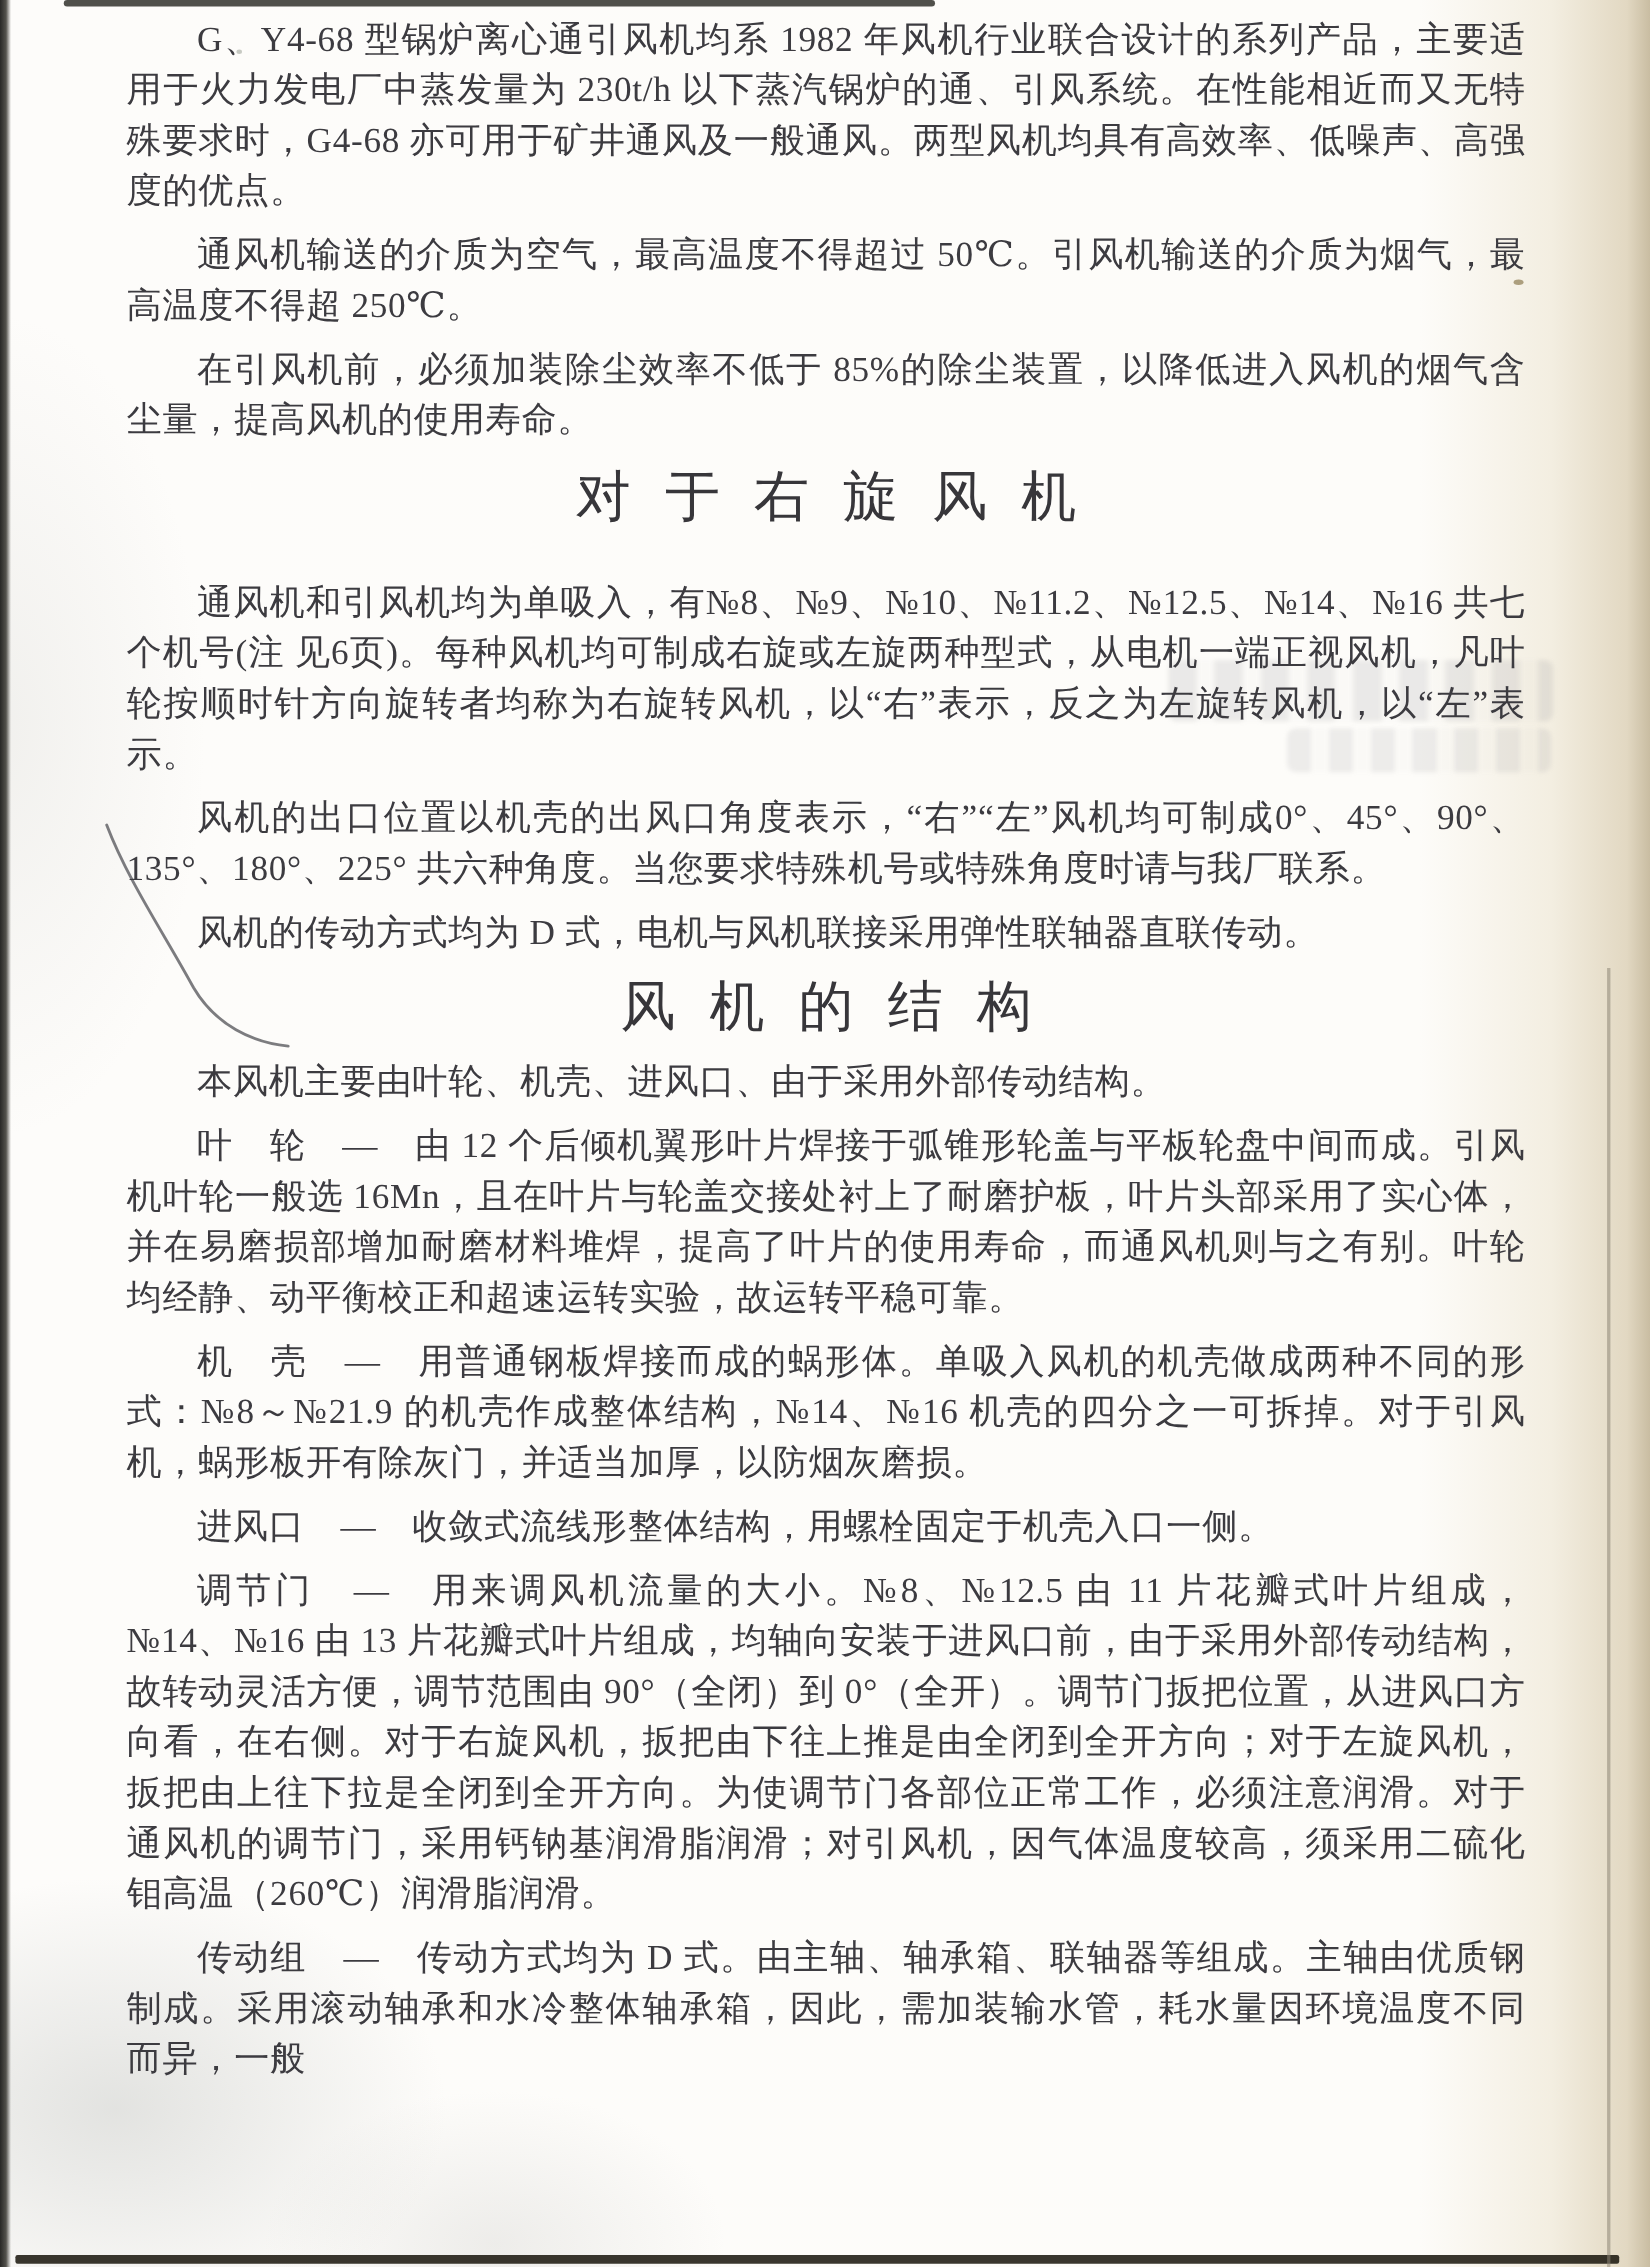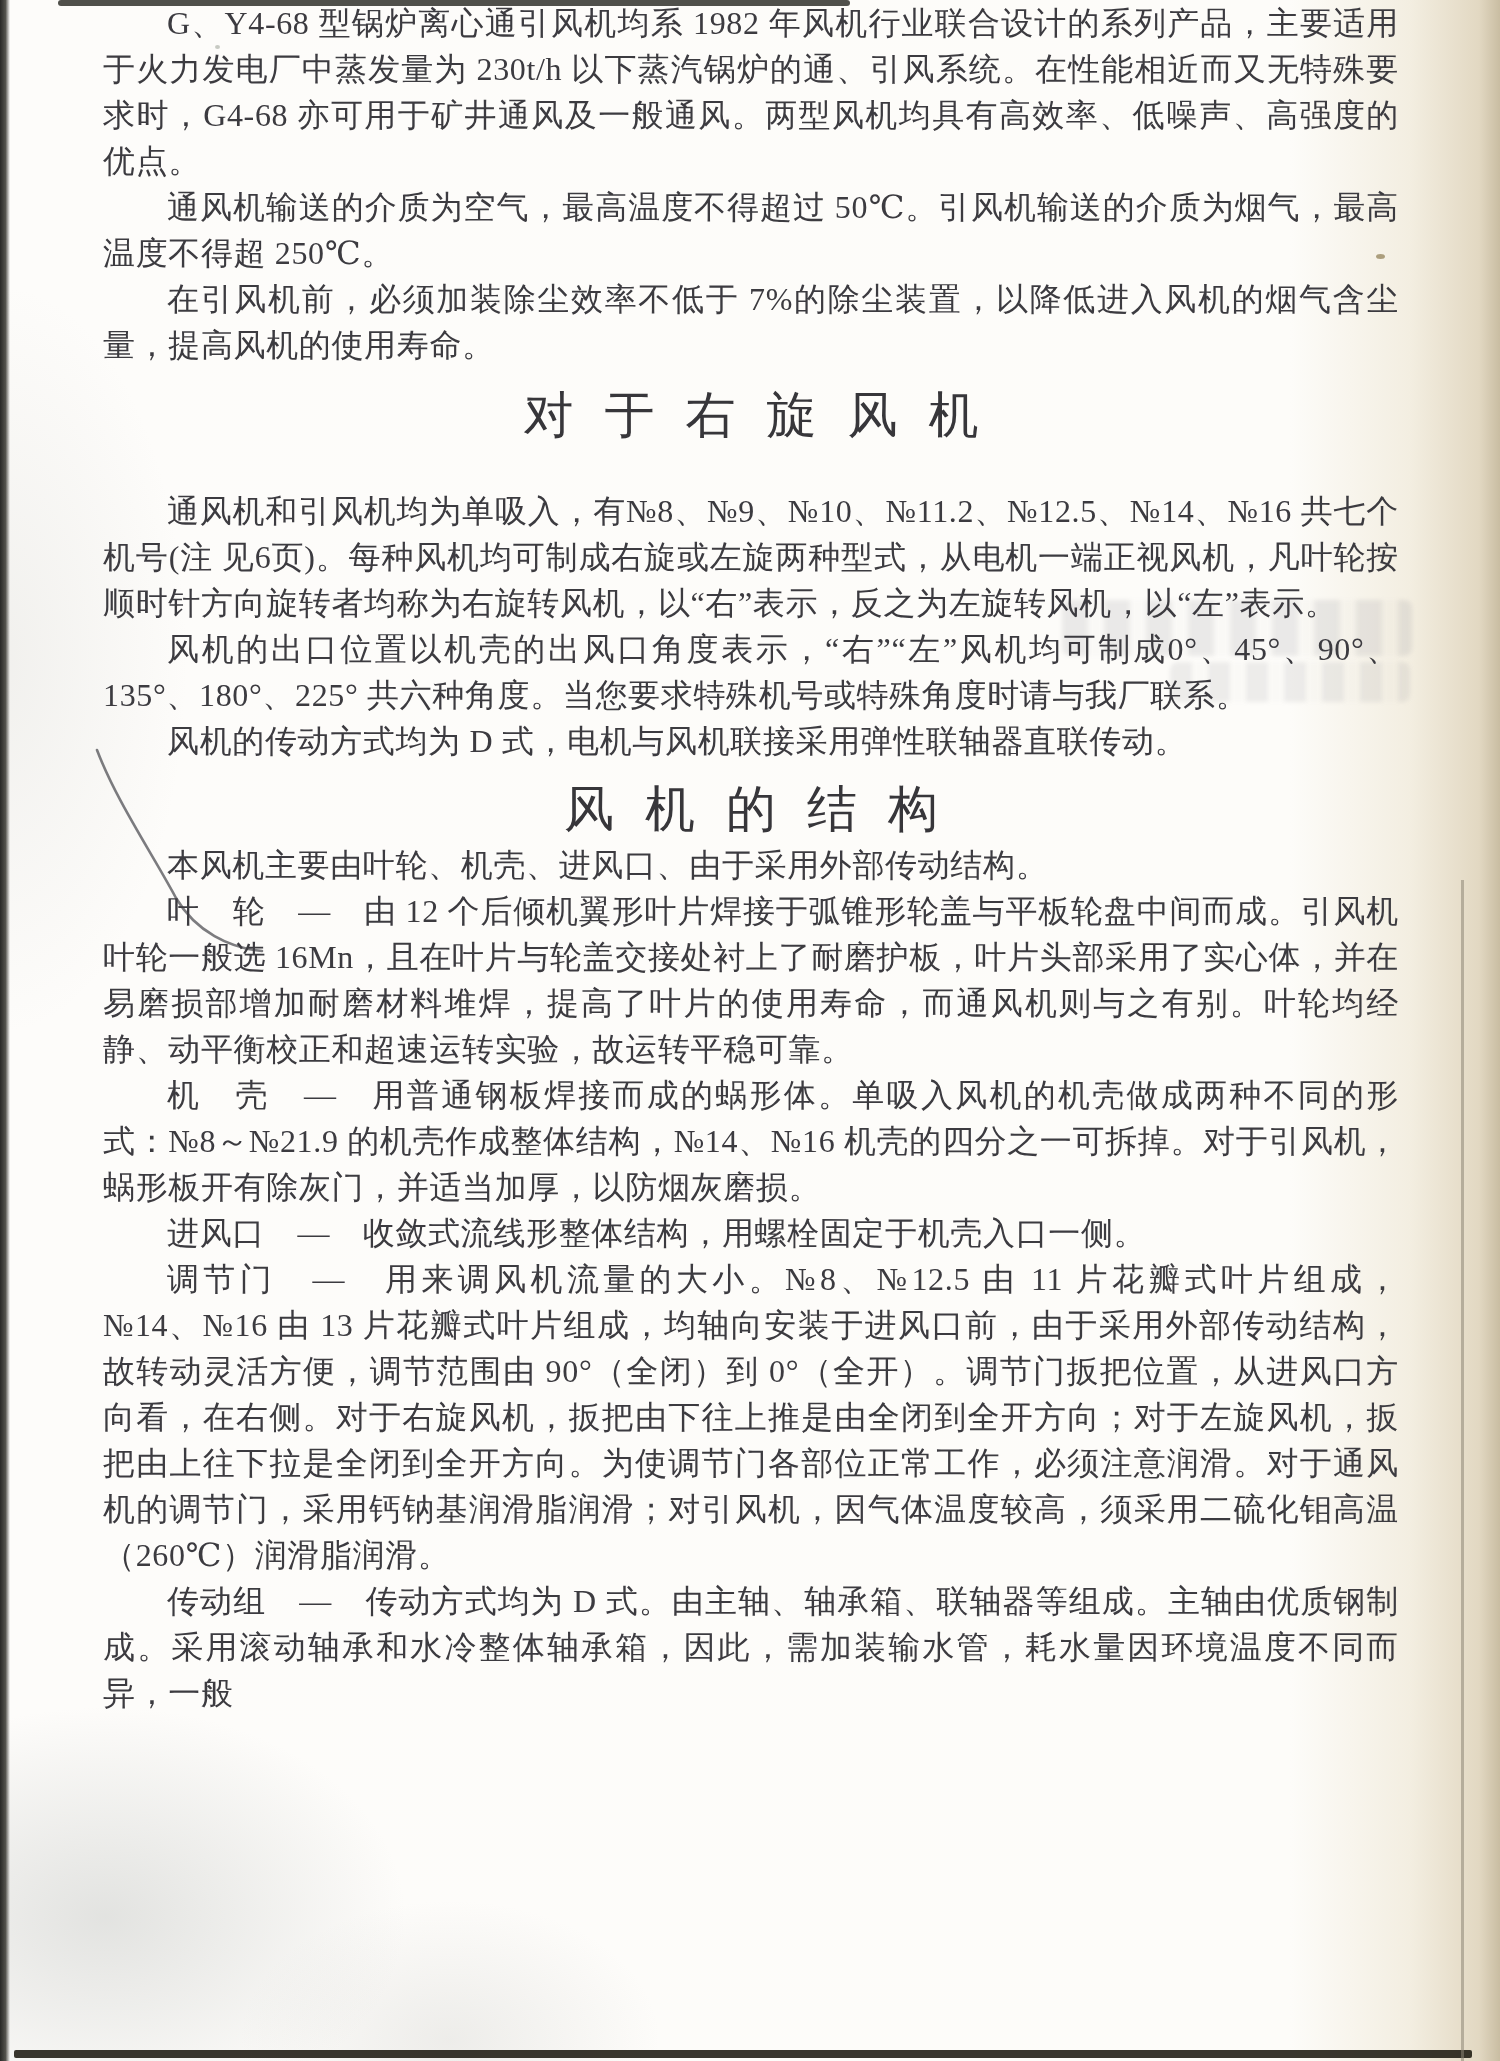--- a/index.html
+++ b/index.html
@@ -35,21 +35,21 @@
 
   .content{position:absolute;left:103px;top:0;width:1296px;}
   .section-title{
     font-size:50px;line-height:66px;font-weight:400;color:#37363a;
     text-align:center;letter-spacing:0.62em;text-indent:0.62em;margin:0;
   }
   .t1{padding-top:195px;margin-bottom:54px;}
   .t2{margin-top:14px;margin-bottom:40px;}
   .t3{margin-top:12px;}
   .body-p{
-    font-size:32px;line-height:46px;margin:0;
+    font-size:32px;line-height:46px;margin:12px;
     text-align:justify;text-indent:2em;
     letter-spacing:0.02em;
     color:#3c3b40;
   }
 </style>
 </head>
 <body>
 
 <div class="page">
 
@@ -62,21 +62,21 @@
   <div class="speck-2"></div>
 
   <svg class="pen-mark" width="1500" height="2061" viewBox="0 0 1500 2061">
     <path d="M 97 750 C 116 800, 150 850, 176 898 C 196 932, 230 948, 262 951" fill="none" stroke="#5b5b60" stroke-width="2.6" stroke-linecap="round" opacity="0.8"></path>
   </svg>
 
   <div class="content">
 
     <p class="body-p">G、Y4-68 型锅炉离心通引风机均系 1982 年风机行业联合设计的系列产品，主要适用于火力发电厂中蒸发量为 230t/h 以下蒸汽锅炉的通、引风系统。在性能相近而又无特殊要求时，G4-68 亦可用于矿井通风及一般通风。两型风机均具有高效率、低噪声、高强度的优点。</p>
     <p class="body-p">通风机输送的介质为空气，最高温度不得超过 50℃。引风机输送的介质为烟气，最高温度不得超 250℃。</p>
-    <p class="body-p">在引风机前，必须加装除尘效率不低于 7%的除尘装置，以降低进入风机的烟气含尘量，提高风机的使用寿命。</p>
+    <p class="body-p">在引风机前，必须加装除尘效率不低于 85%的除尘装置，以降低进入风机的烟气含尘量，提高风机的使用寿命。</p>
 
     <h1 class="section-title t2">对于右旋风机</h1>
     <p class="body-p">通风机和引风机均为单吸入，有№8、№9、№10、№11.2、№12.5、№14、№16 共七个机号(注 见6页)。每种风机均可制成右旋或左旋两种型式，从电机一端正视风机，凡叶轮按顺时针方向旋转者均称为右旋转风机，以“右”表示，反之为左旋转风机，以“左”表示。</p>
     <p class="body-p">风机的出口位置以机壳的出风口角度表示，“右”“左”风机均可制成0°、45°、90°、135°、180°、225° 共六种角度。当您要求特殊机号或特殊角度时请与我厂联系。</p>
     <p class="body-p">风机的传动方式均为 D 式，电机与风机联接采用弹性联轴器直联传动。</p>
 
     <h1 class="section-title t3">风机的结构</h1>
     <p class="body-p">本风机主要由叶轮、机壳、进风口、由于采用外部传动结构。</p>
     <p class="body-p">叶　轮　—　由 12 个后倾机翼形叶片焊接于弧锥形轮盖与平板轮盘中间而成。引风机叶轮一般选 16Mn，且在叶片与轮盖交接处衬上了耐磨护板，叶片头部采用了实心体，并在易磨损部增加耐磨材料堆焊，提高了叶片的使用寿命，而通风机则与之有别。叶轮均经静、动平衡校正和超速运转实验，故运转平稳可靠。</p>
     <p class="body-p">机　壳　—　用普通钢板焊接而成的蜗形体。单吸入风机的机壳做成两种不同的形式：№8～№21.9 的机壳作成整体结构，№14、№16 机壳的四分之一可拆掉。对于引风机，蜗形板开有除灰门，并适当加厚，以防烟灰磨损。</p>

